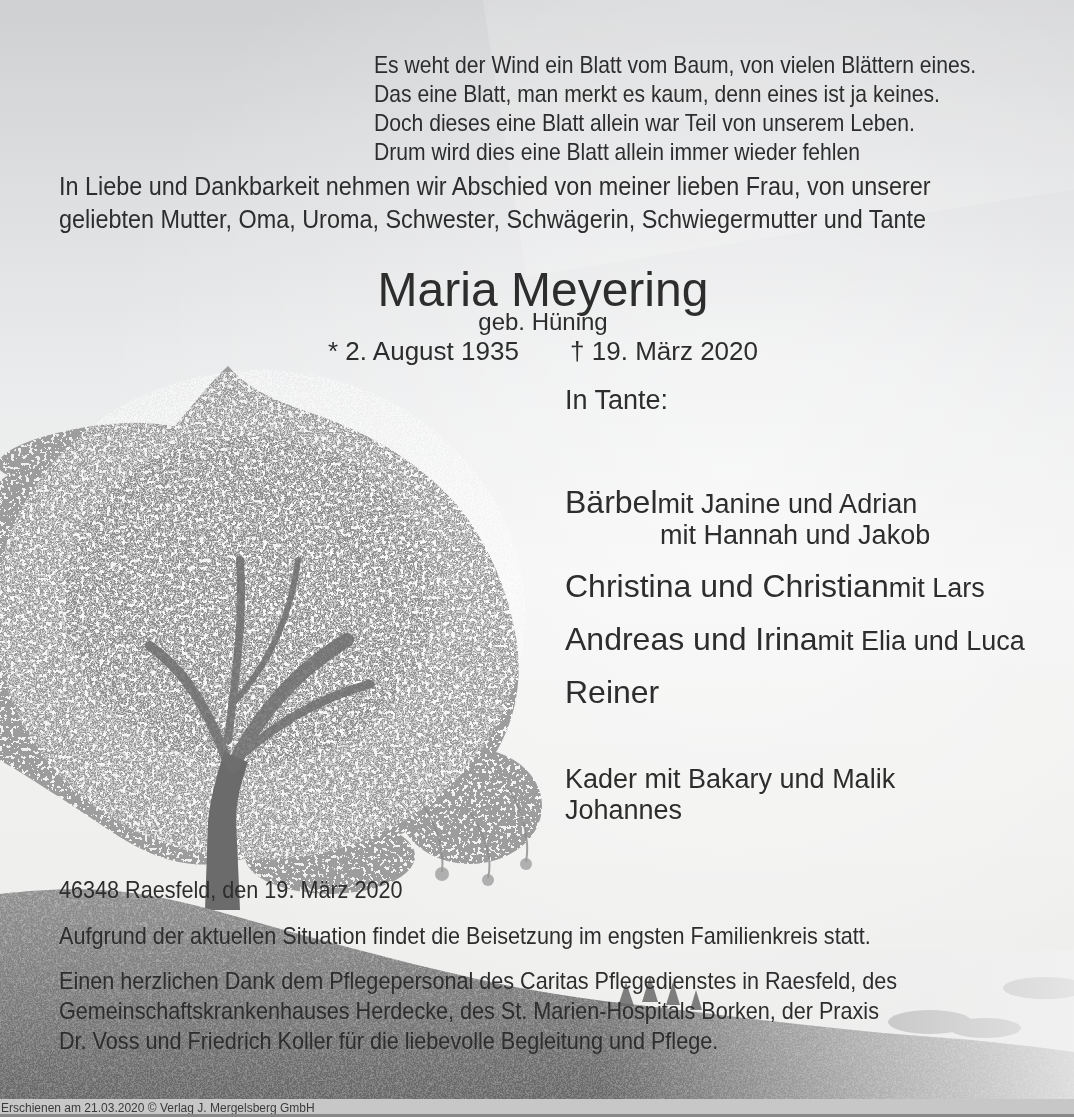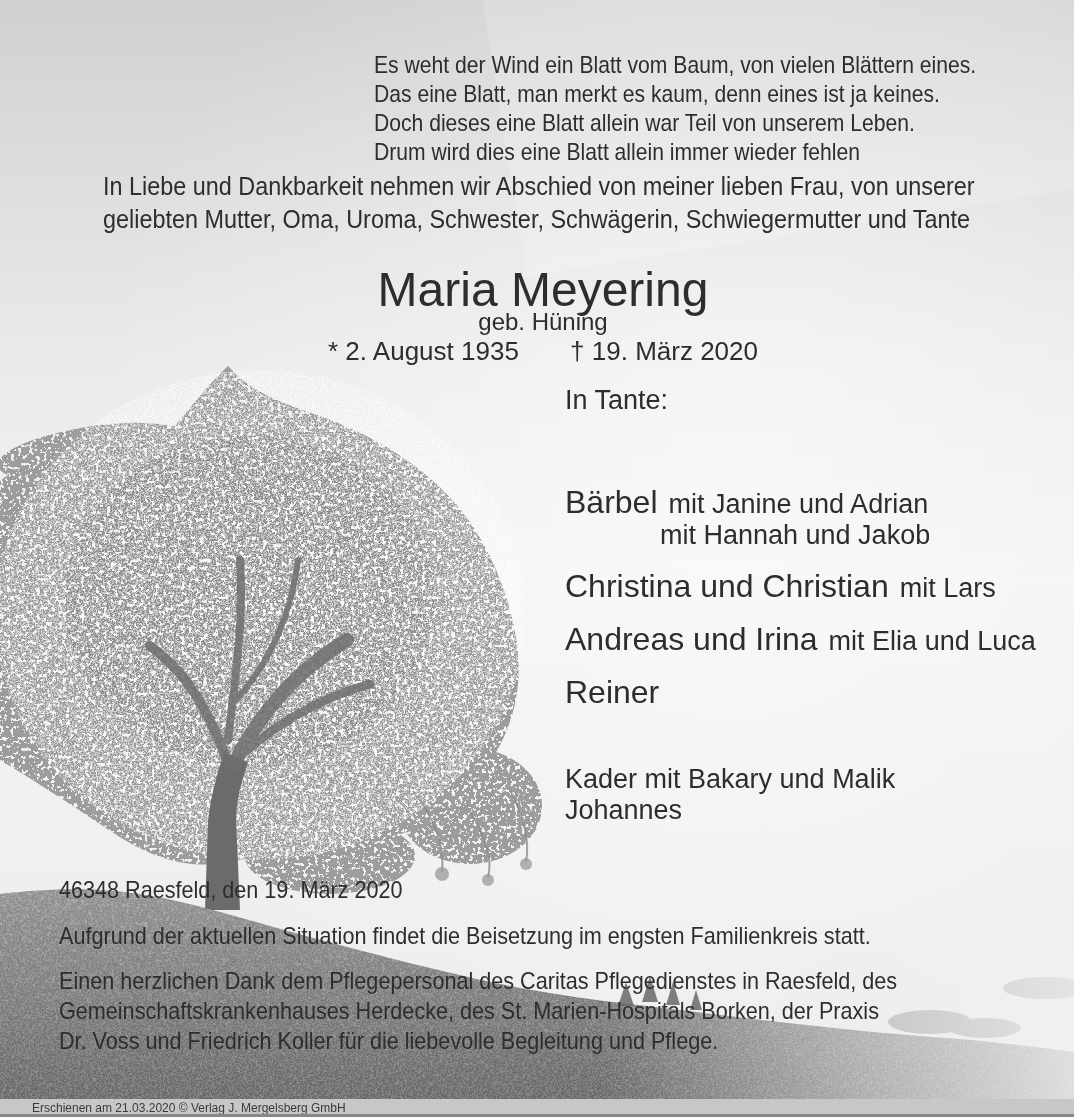--- a/index.html
+++ b/index.html
@@ -9,41 +9,41 @@
     background:linear-gradient(180deg,#cfd0d2 0%,#dbdcde 14%,#e9eaeb 32%,#f3f3f3 52%,#f0f0ef 72%,#ececeb 100%);
   }
   svg{position:absolute;left:0;top:0;}
   .t{
     position:absolute;color:var(--c-text,#2d2d2d);white-space:nowrap;line-height:1.15;
   }
   .cx88{transform:scaleX(.88);transform-origin:0 0;}
   .cx90{transform:scaleX(.90);transform-origin:0 0;}
   .poem{left:374px;top:50px;font-size:24px;}
   .poem div{line-height:29px;}
-  .intro{left:59px;top:170px;font-size:26px;margin-left:44px;}
+  .intro{left:59px;top:170px;font-size:26px;}
   .intro div{line-height:33px;}
   .center{left:0;width:1086px;text-align:center;}
   .name{top:262px;font-size:48px;}
   .maiden{top:308px;font-size:24px;}
   .dates{top:337px;font-size:26px;}
   .dates .death{margin-left:44px;}
   .label{left:565px;top:385px;font-size:27px;}
   .mline{left:565px;}
   .big{font-size:32px;}
   .small{font-size:27px;}
-  .mw{margin-left:11px;font-size:27px;}
+  .mw{margin-left:0;font-size:27px;}
   .closing{font-size:24px;left:59px;}
   .closing div{line-height:30px;}
   #footerbar{
     position:absolute;left:0;top:1099px;width:1074px;height:18px;
     background:var(--c-footer-bar,#c7c7c7);z-index:3;
   }
   #footerbar span{
-    display:block;padding-left:17px;font-size:12px;line-height:18px;color:#3a3a3a;
-    font-family:"Liberation Sans",sans-serif;white-space:nowrap;margin-left:15px;
+    display:block;padding-left:1px;font-size:12px;line-height:18px;color:#3a3a3a;
+    font-family:"Liberation Sans",sans-serif;white-space:nowrap;
   }
 </style>
 </head>
 <body>
 
 <div id="stage">
 
   <svg width="1074" height="1117" viewBox="0 0 1074 1117" aria-hidden="true">
     <defs>
       <radialGradient id="glow" cx="0.68" cy="0.42" r="0.6">

